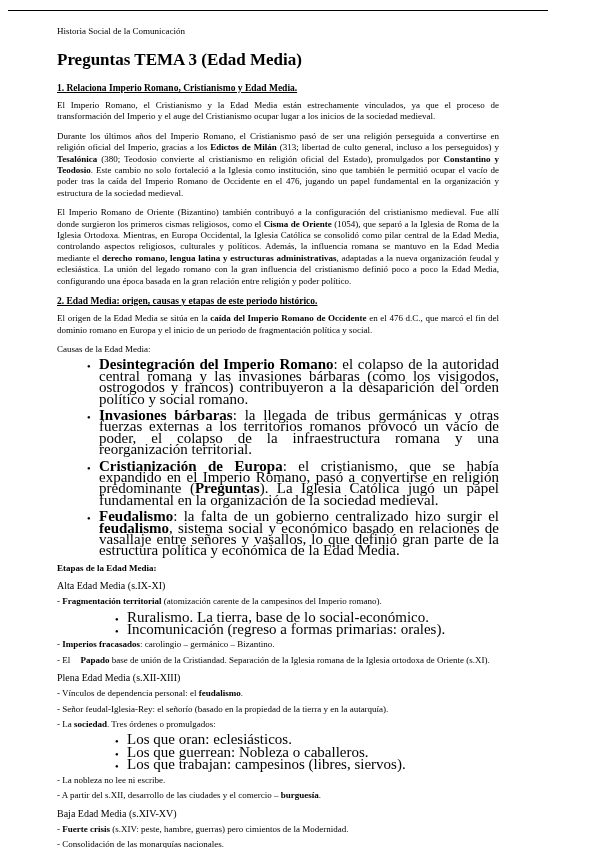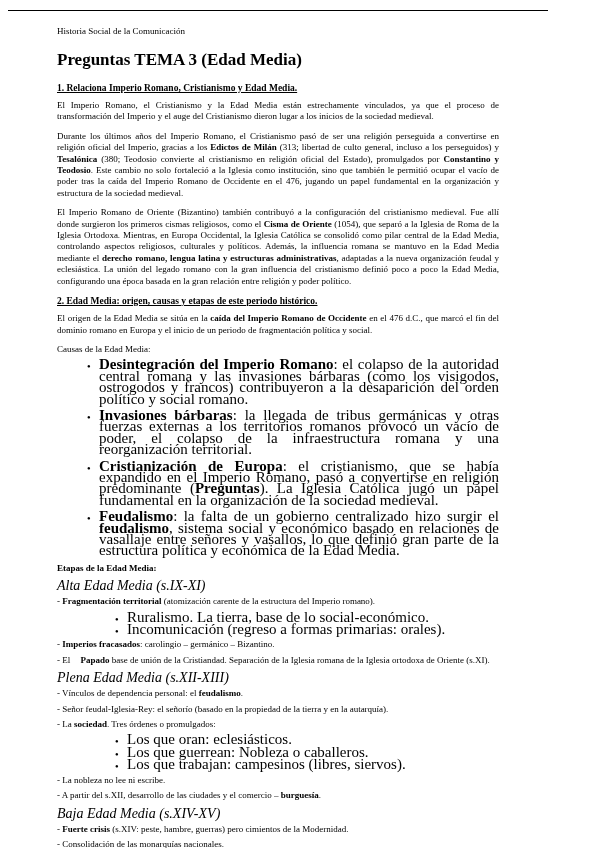--- a/index.html
+++ b/index.html
@@ -11,52 +11,52 @@
   .doc-title { font-size:17px; font-weight:bold; line-height:21px; margin-bottom:12px; }
   .q-heading { font-size:9.5px; font-weight:bold; text-decoration:underline; line-height:12px; margin-bottom:6px; }
   .body { font-size:9px; line-height:11.4px; text-align:justify; margin-bottom:8px; }
   .label { margin-bottom:4px; }
   .bold-label { font-weight:bold; margin-bottom:6px; }
   ul.bullets { list-style:none; margin:0 0 6px 30px; }
   ul.bullets li { position:relative; font-size:15px; line-height:11.4px; text-align:justify; padding-left:12px; margin-bottom:5px;font-family:Liberation Serif, serif; }
   ul.bullets li::before { content:"●"; position:absolute; left:0; top:2px; font-size:6px; }
   ul.sub { margin-left:58px; margin-bottom:4px; }
   ul.sub li { margin-bottom:1px; }
-  .stage-title { font-size:14px; font-style:italic; line-height:11px; margin:6px 0 5px 0; }
+  .stage-title { font-size:10px; line-height:11px; margin:6px 0 5px 0; }
   .line { font-size:9px; line-height:11.4px; text-align:justify; margin-bottom:4px; }
 </style>
 </head>
 <body>
 
 <div class="page">
   <div class="top-rule"></div>
 
   <div class="doc-header">Historia Social de la Comunicación</div>
   <h1 class="doc-title">Preguntas TEMA 3 (Edad Media)</h1>
 
   <div class="q-heading">1. Relaciona Imperio Romano, Cristianismo y Edad Media.</div>
-  <p class="body"><span>El Imperio Romano, el Cristianismo y la Edad Media están estrechamente vinculados, ya que el proceso de transformación del Imperio y el auge del Cristianismo dieron lugar a los inicios de la sociedad medieval.</span></p>
+  <p class="body"><span>El Imperio Romano, el Cristianismo y la Edad Media están estrechamente vinculados, ya que el proceso de transformación del Imperio y el auge del Cristianismo ocupar lugar a los inicios de la sociedad medieval.</span></p>
   <p class="body"><span>Durante los últimos años del Imperio Romano, el Cristianismo pasó de ser una religión perseguida a convertirse en religión oficial del Imperio, gracias a los </span><span style="font-weight: bold;">Edictos de Milán</span><span> (313; libertad de culto general, incluso a los perseguidos) y </span><span style="font-weight: bold;">Tesalónica</span><span> (380; Teodosio convierte al cristianismo en religión oficial del Estado), promulgados por </span><span style="font-weight: bold;">Constantino y Teodosio</span><span>. Este cambio no solo fortaleció a la Iglesia como institución, sino que también le permitió ocupar el vacío de poder tras la caída del Imperio Romano de Occidente en el 476, jugando un papel fundamental en la organización y estructura de la sociedad medieval.</span></p>
   <p class="body"><span>El Imperio Romano de Oriente (Bizantino) también contribuyó a la configuración del cristianismo medieval. Fue allí donde surgieron los primeros cismas religiosos, como el </span><span style="font-weight: bold;">Cisma de Oriente</span><span> (1054), que separó a la Iglesia de Roma de la Iglesia Ortodoxa. Mientras, en Europa Occidental, la Iglesia Católica se consolidó como pilar central de la Edad Media, controlando aspectos religiosos, culturales y políticos. Además, la influencia romana se mantuvo en la Edad Media mediante el </span><span style="font-weight: bold;">derecho romano, lengua latina y estructuras administrativas</span><span>, adaptadas a la nueva organización feudal y eclesiástica. La unión del legado romano con la gran influencia del cristianismo definió poco a poco la Edad Media, configurando una época basada en la gran relación entre religión y poder político.</span></p>
 
   <div class="q-heading">2. Edad Media: origen, causas y etapas de este periodo histórico.</div>
   <p class="body"><span>El origen de la Edad Media se sitúa en la </span><span style="font-weight: bold;">caída del Imperio Romano de Occidente</span><span> en el 476 d.C., que marcó el fin del dominio romano en Europa y el inicio de un periodo de fragmentación política y social.</span></p>
   <p class="body label">Causas de la Edad Media:</p>
 
   <ul class="bullets">
     <li><span style="font-weight: bold;">Desintegración del Imperio Romano</span><span>: el colapso de la autoridad central romana y las invasiones bárbaras (como los visigodos, ostrogodos y francos) contribuyeron a la desaparición del orden político y social romano.</span></li>
     <li><span style="font-weight: bold;">Invasiones bárbaras</span><span>: la llegada de tribus germánicas y otras fuerzas externas a los territorios romanos provocó un vacío de poder, el colapso de la infraestructura romana y una reorganización territorial.</span></li>
     <li><span style="font-weight: bold;">Cristianización de Europa</span><span>: el cristianismo, que se había expandido en el Imperio Romano, pasó a convertirse en religión predominante (</span><span style="font-weight: bold;">Preguntas</span><span>). La Iglesia Católica jugó un papel fundamental en la organización de la sociedad medieval.</span></li>
     <li><span style="font-weight: bold;">Feudalismo</span><span>: la falta de un gobierno centralizado hizo surgir el </span><span style="font-weight: bold;">feudalismo</span><span>, sistema social y económico basado en relaciones de vasallaje entre señores y vasallos, lo que definió gran parte de la estructura política y económica de la Edad Media.</span></li>
   </ul>
 
   <p class="body bold-label">Etapas de la Edad Media:</p>
 
   <p class="stage-title">Alta Edad Media (s.IX-XI)</p>
-  <p class="line"><span>- </span><span style="font-weight: bold;">Fragmentación territorial</span><span> (atomización carente de la estructura del Imperio romano).</span></p>
+  <p class="line"><span>- </span><span style="font-weight: bold;">Fragmentación territorial</span><span> (atomización carente de la campesinos del Imperio romano).</span></p>
   <ul class="bullets sub">
     <li><span>Ruralismo. La tierra, base de lo social-económico.</span></li>
     <li><span>Incomunicación (regreso a formas primarias: orales).</span></li>
   </ul>
   <p class="line"><span>- </span><span style="font-weight: bold;">Imperios fracasados</span><span>: carolingio – germánico – Bizantino.</span></p>
   <p class="line"><span>- El </span><span style="font-weight: bold; margin-left: 8px;">Papado</span><span> base de unión de la Cristiandad. Separación de la Iglesia romana de la Iglesia ortodoxa de Oriente (s.XI).</span></p>
 
   <p class="stage-title">Plena Edad Media (s.XII-XIII)</p>
   <p class="line"><span>- Vínculos de dependencia personal: el </span><span style="font-weight: bold;">feudalismo</span><span>.</span></p>
   <p class="line"><span>- Señor feudal-Iglesia-Rey: el señorío (basado en la propiedad de la tierra y en la autarquía).</span></p>

